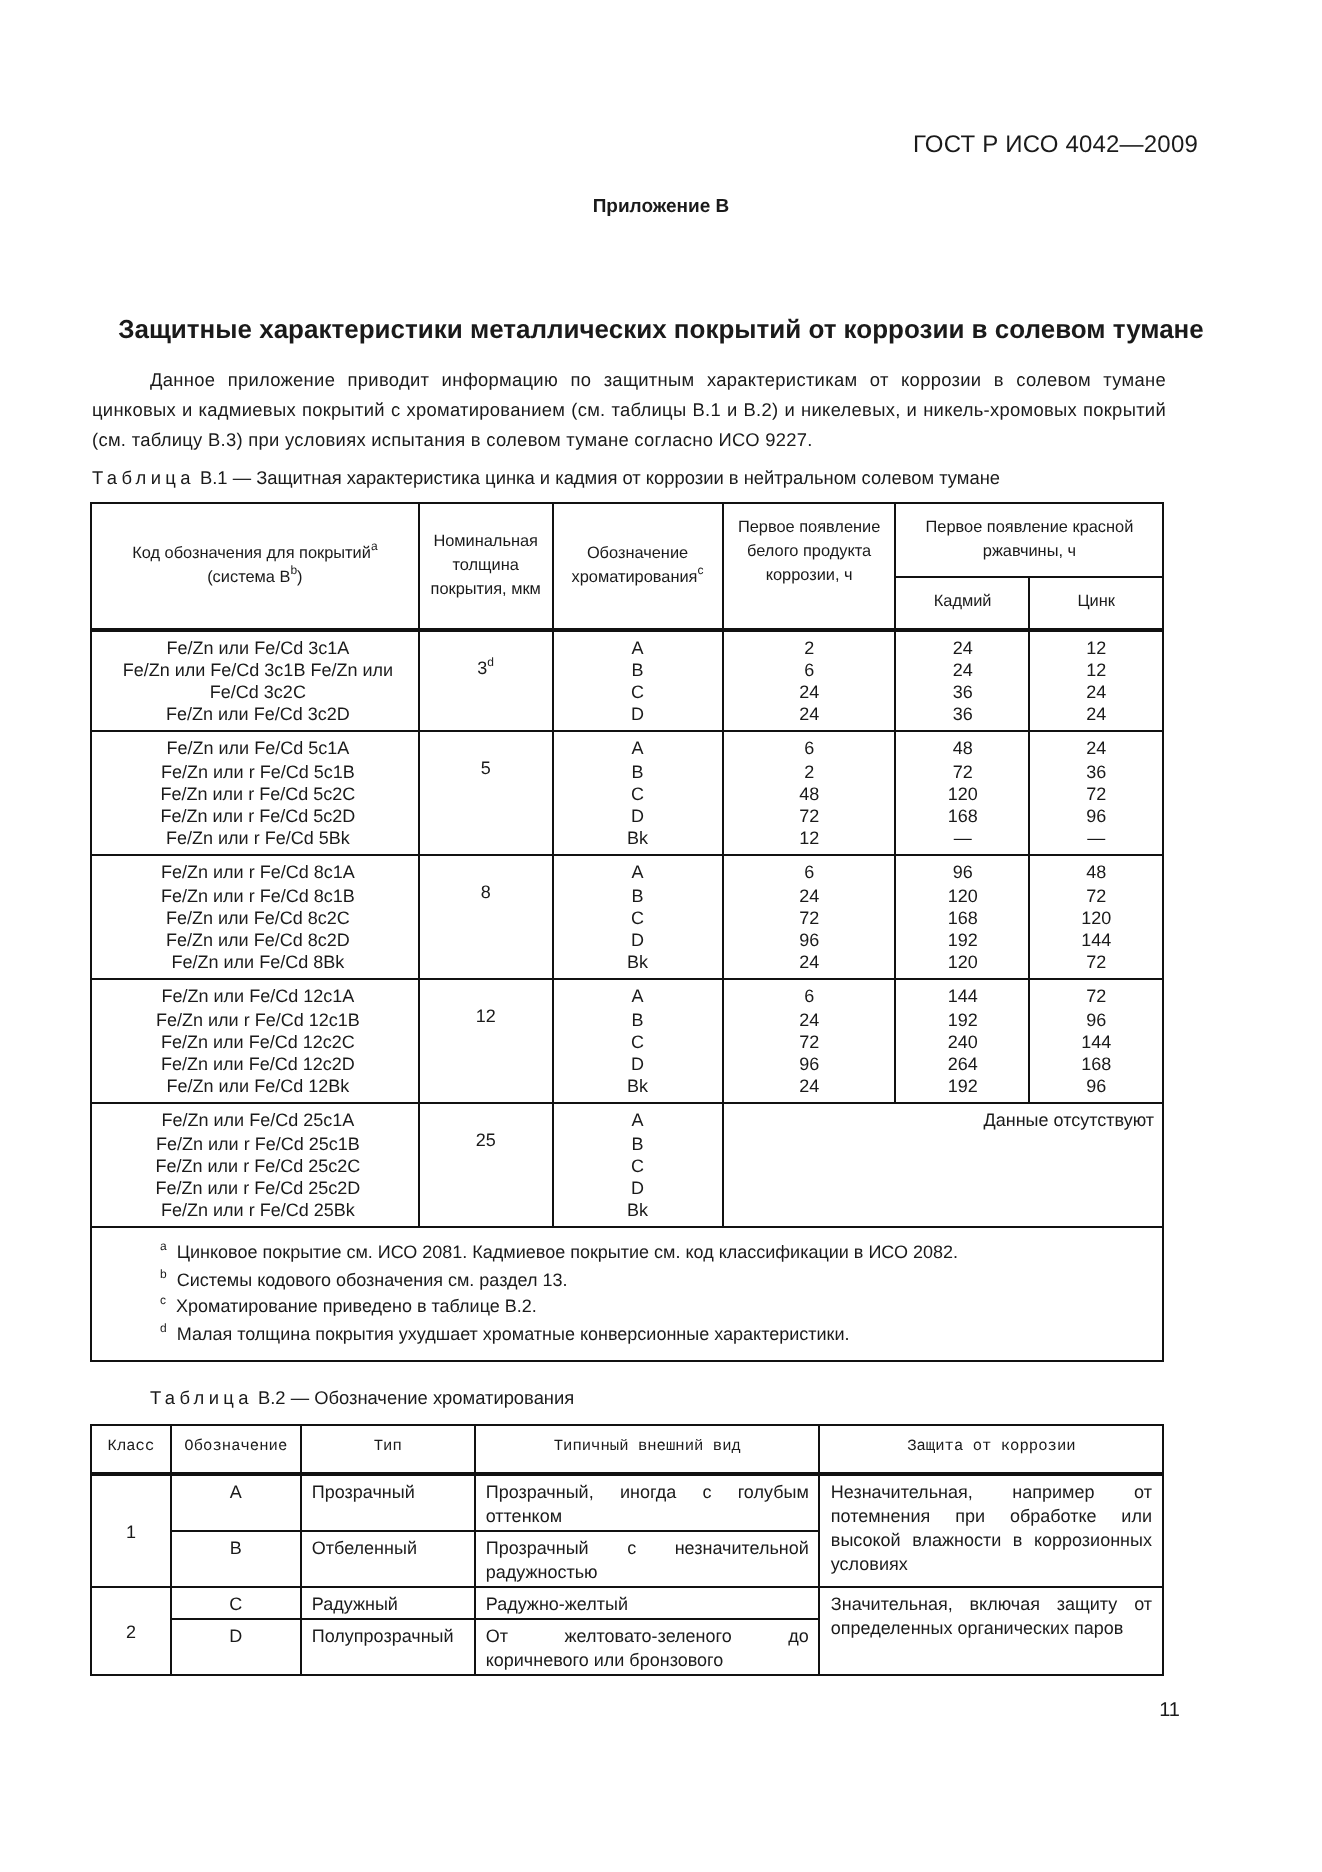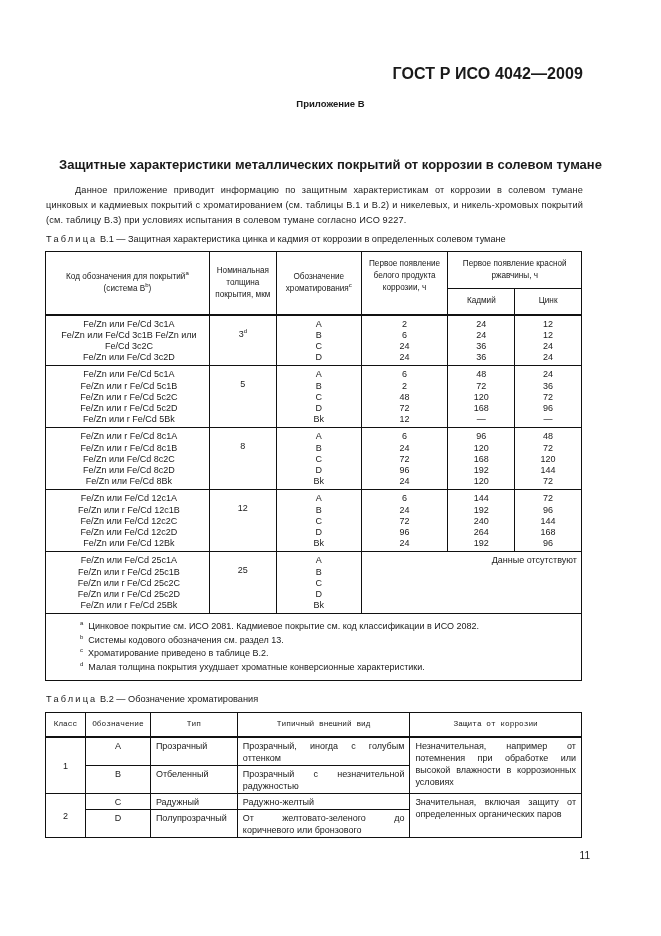--- a/index.html
+++ b/index.html
@@ -1,19 +1,19 @@
 <!DOCTYPE html>
 <html><head>
 <meta charset="utf-8">
 <style>
   * { box-sizing: border-box; margin: 0; padding: 0; }
   html, body { width: 661px; height: 936px; background: #ffffff; }
   body { position: relative; font-family: "Liberation Sans", sans-serif; color: #1a1a1a; overflow: hidden; }
   .abs { position: absolute; }
-  .doc-code { right: 78px; top: 65px; font-size: 16px; font-weight: bold; letter-spacing: 0.1px; }
+  .doc-code { right: 62px; top: 65px; font-size: 12px; font-weight: normal; letter-spacing: 0.1px; }
   .annex { left: 0; width: 661px; text-align: center; font-size: 9.5px; font-weight: bold; line-height: 16px; top: 96px; }
   .title { left: 0; width: 661px; text-align: center; top: 157px; font-size: 13px; font-weight: bold; }
   .intro { left: 46px; width: 537px; top: 183px; font-size: 9.2px; line-height: 15px; text-align: justify; text-indent: 29px; letter-spacing: 0.15px; }
   .caption { left: 46px; font-size: 9.2px; }
   .caption .spaced { letter-spacing: 2.2px; }
   table { border-collapse: collapse; position: absolute; font-size: 9px; }
   td, th { border: 1px solid #111; font-weight: normal; vertical-align: top; }
   #t1 { left: 45px; top: 251px; width: 537px; }
   #t1 th { vertical-align: middle; text-align: center; font-size: 8.2px; line-height: 12px; padding: 2px 3px; }
   #t1 thead tr:last-child th, #t1 thead th.rowspan2 { border-bottom: 2.5px solid #111; }
@@ -40,21 +40,21 @@
 
 <div class="abs annex">
   <div>Приложение В</div>
 </div>
 
 <div class="abs title">Защитные характеристики металлических покрытий от коррозии в солевом тумане</div>
 
 <p class="abs intro">Данное приложение приводит информацию по защитным характеристикам от коррозии в солевом тумане цинковых и кадмиевых покрытий с хроматированием (см. таблицы В.1 и В.2) и никелевых, и никель-хромовых покрытий (см. таблицу В.3) при условиях испытания в солевом тумане согласно ИСО 9227.</p>
 
 <div class="abs caption" style="top:234px;">
-  <span class="spaced">Таблица</span><span> В.1 — Защитная характеристика цинка и кадмия от коррозии в определенных солевом тумане</span>
+  <span class="spaced">Таблица</span><span> В.1 — Защитная характеристика цинка и кадмия от коррозии в нейтральном солевом тумане</span>
 </div>
 
 <table id="t1">
   <colgroup>
     <col style="width:164px">
       <col style="width:67px">
       <col style="width:85px">
       <col style="width:87px">
       <col style="width:67px">
       <col style="width:67px">
@@ -249,21 +249,21 @@
       <td colspan="6" class="notes">
         <span class="line"><sup>a</sup>&nbsp; <span>Цинковое покрытие см. ИСО 2081. Кадмиевое покрытие см. код классификации в ИСО 2082.</span></span>
         <span class="line"><sup>b</sup>&nbsp; <span>Системы кодового обозначения см. раздел 13.</span></span>
         <span class="line"><sup>c</sup>&nbsp; <span>Хроматирование приведено в таблице В.2.</span></span>
         <span class="line"><sup>d</sup>&nbsp; <span>Малая толщина покрытия ухудшает хроматные конверсионные характеристики.</span></span>
       </td>
     </tr>
   </tfoot>
 </table>
 
-<div class="abs caption" style="top:694px;">
+<div class="abs caption" style="top:694px;margin-left:29px;">
   <span class="spaced">Таблица</span><span> В.2 — Обозначение хроматирования</span>
 </div>
 
 <table id="t2">
   <colgroup>
     <col style="width:40px">
       <col style="width:65px">
       <col style="width:87px">
       <col style="width:173px">
       <col style="width:172px">

